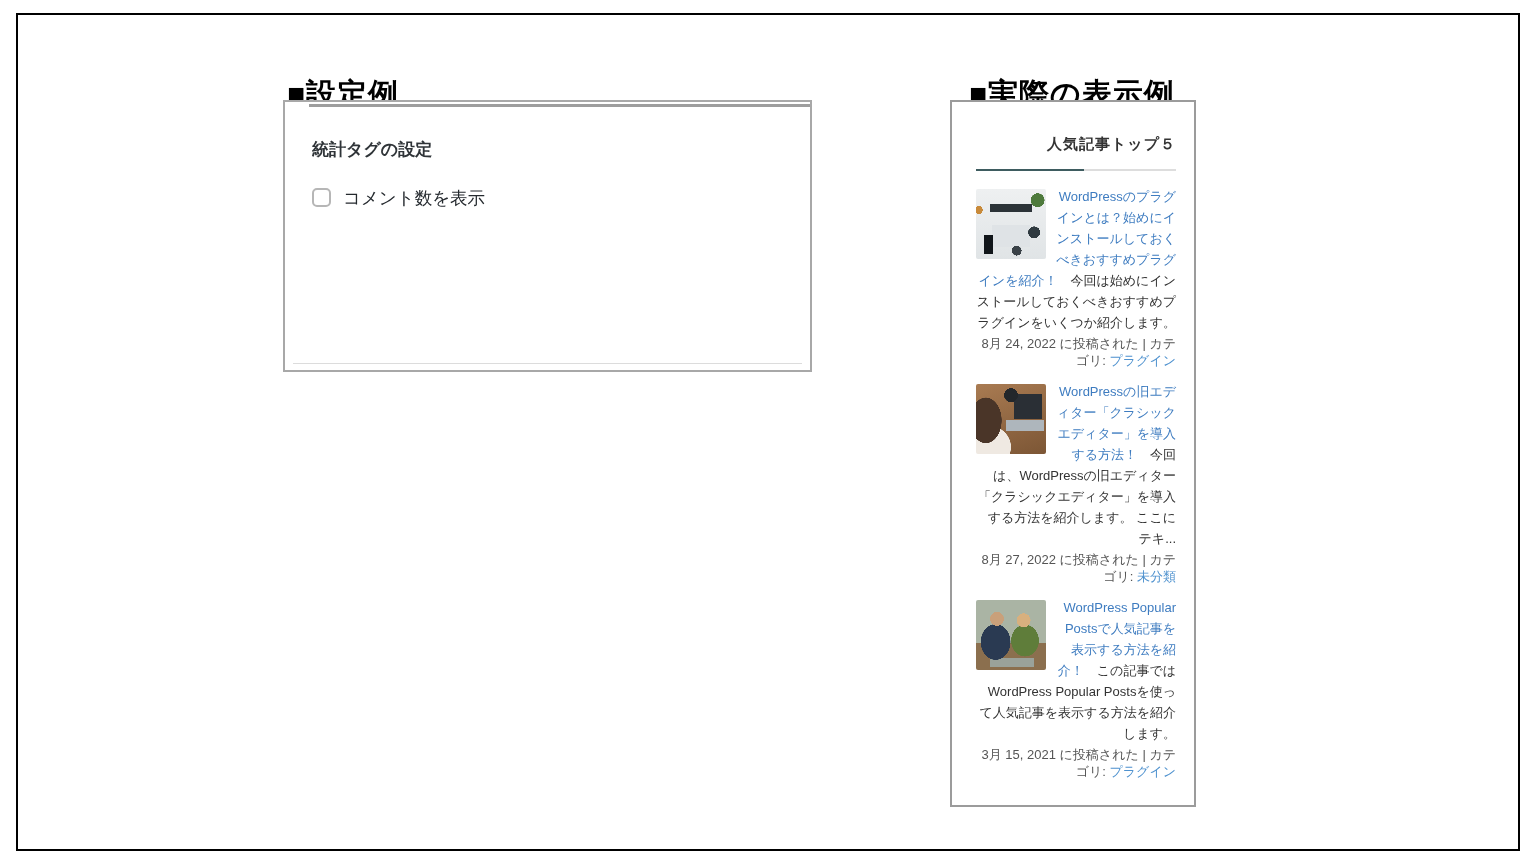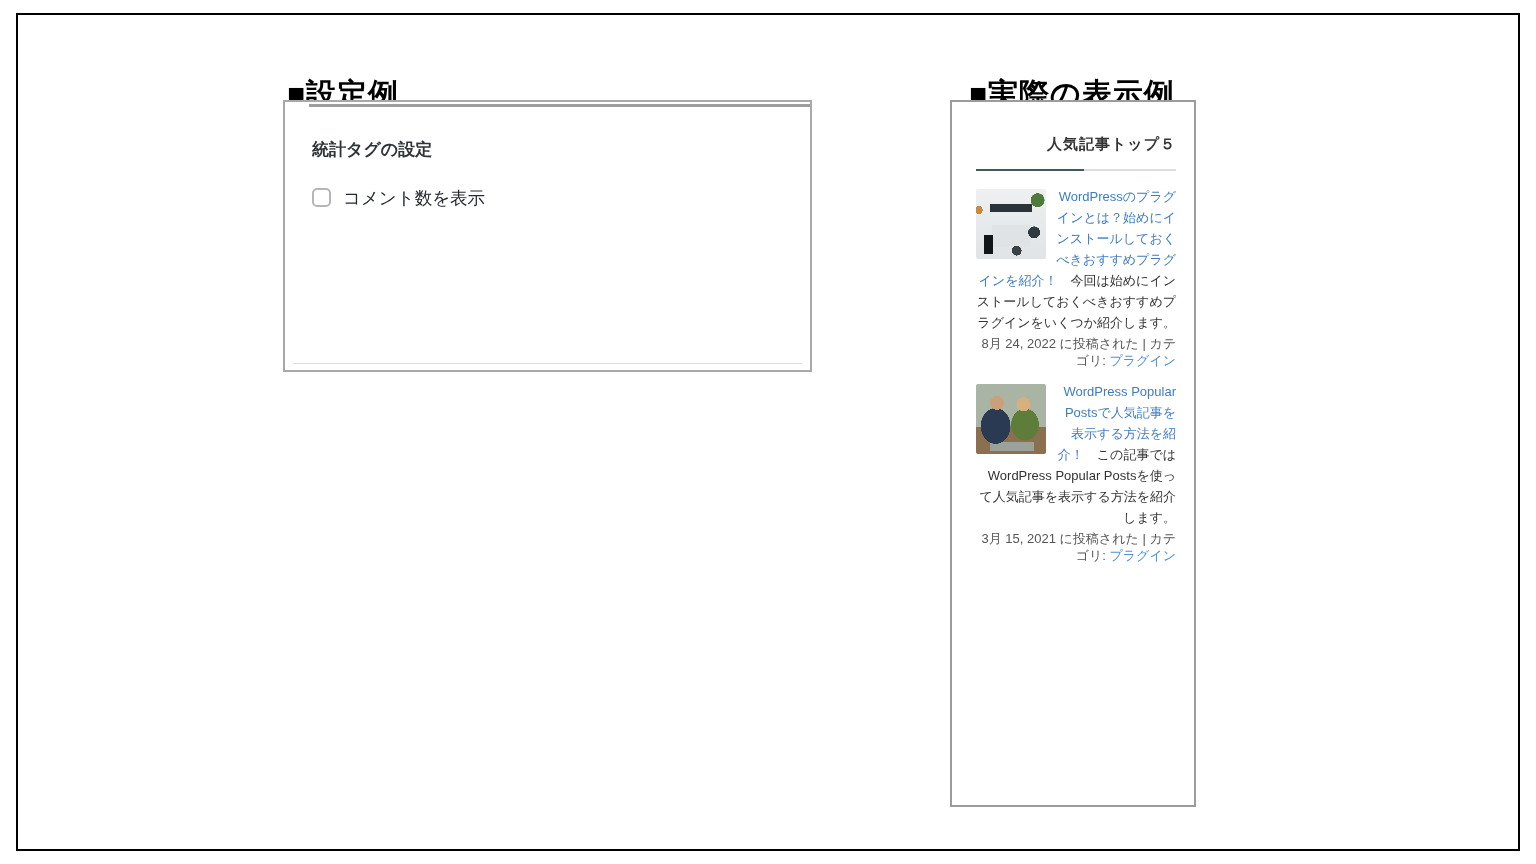--- a/index.html
+++ b/index.html
@@ -144,20 +144,25 @@
   <div class="widget-box">
     <h3 class="widget-title">人気記事トップ５</h3>
     <div class="widget-divider"></div>
     <div class="articles">
   <article class="article">
     <div class="thumb thumb-desk"></div>
     <p class="article-text"><a class="article-title" href="#">WordPressのプラグインとは？始めにインストールしておくべきおすすめプラグインを紹介！</a><span class="article-body">　今回は始めにインストールしておくべきおすすめプラグインをいくつか紹介します。</span></p>
     <p class="article-meta"><span>8月 24, 2022 に投稿された | カテゴリ: </span><a class="category-link" href="#">プラグイン</a></p>
   </article>
 
+  <article class="article">
+    <div class="thumb thumb-woman-laptop"></div>
+    <p class="article-text"><a class="article-title" href="#">WordPressの旧エディター「クラシックエディター」を導入する方法！</a><span class="article-body">　今回は、WordPressの旧エディター「クラシックエディター」を導入する方法を紹介します。 ここにテキ...</span></p>
+    <p class="article-meta"><span>8月 27, 2022 に投稿された | カテゴリ: </span><a class="category-link" href="#">未分類</a></p>
+  </article>
 
   <article class="article">
     <div class="thumb thumb-kids"></div>
     <p class="article-text"><a class="article-title" href="#">WordPress Popular Postsで人気記事を表示する方法を紹介！</a><span class="article-body">　この記事ではWordPress Popular Postsを使って人気記事を表示する方法を紹介します。</span></p>
     <p class="article-meta"><span>3月 15, 2021 に投稿された | カテゴリ: </span><a class="category-link" href="#">プラグイン</a></p>
   </article>
 
 
 </div>
   </div>

